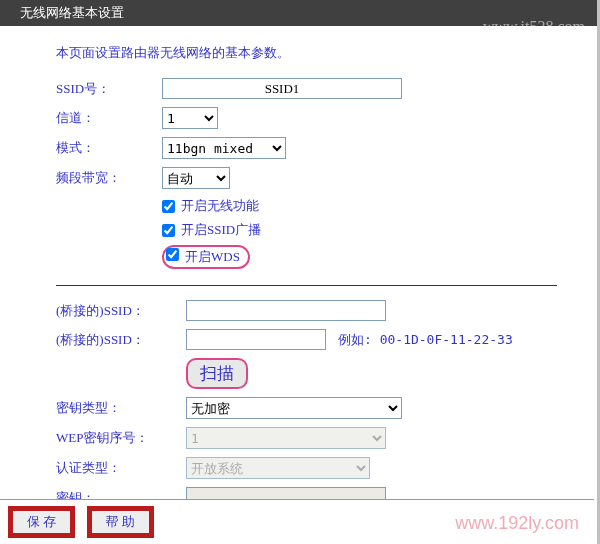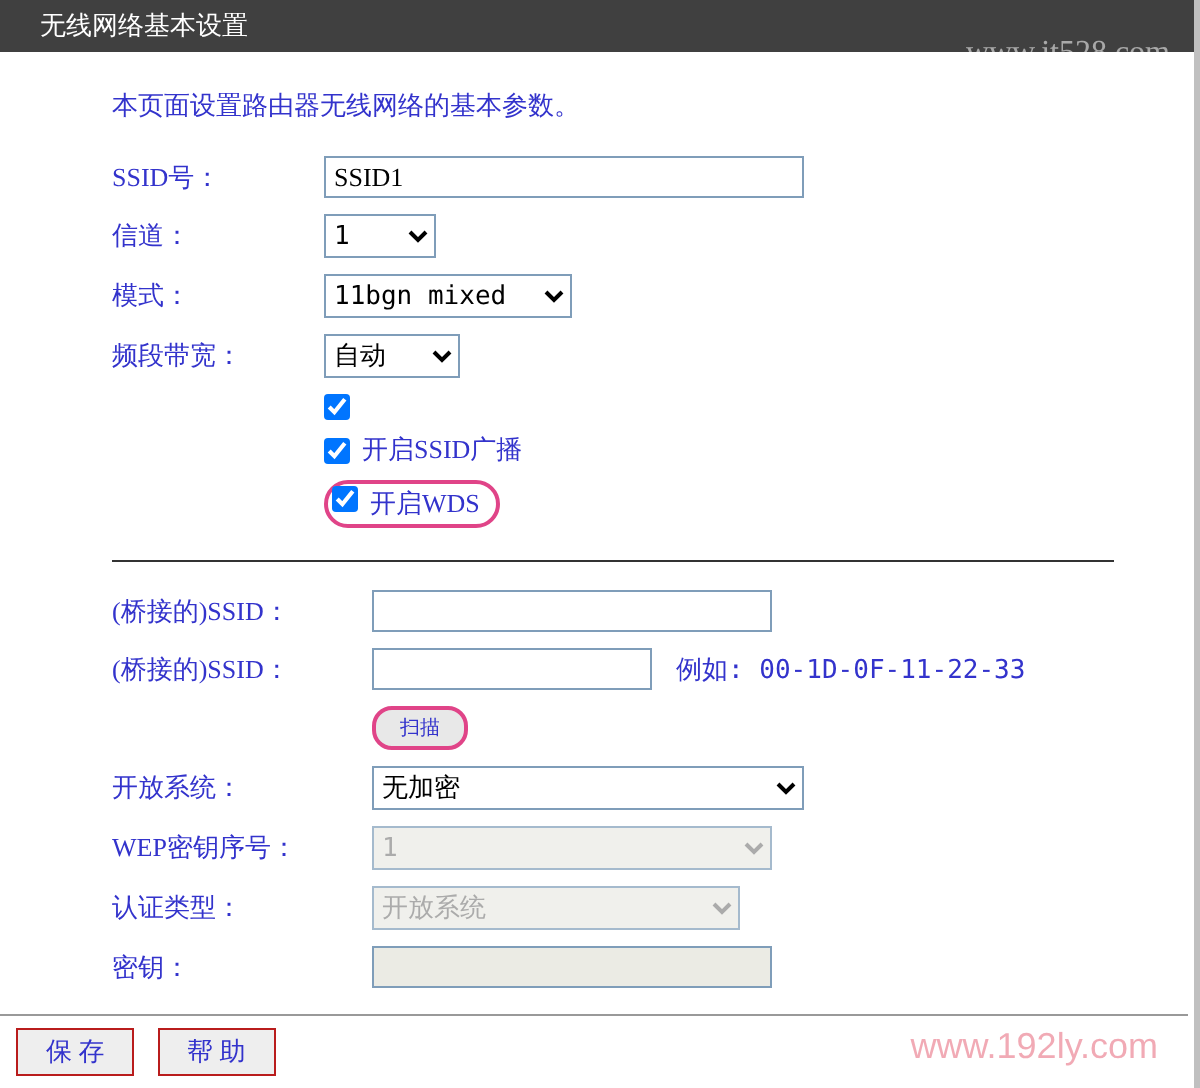--- a/index.html
+++ b/index.html
@@ -96,38 +96,38 @@
     font-family: monospace, SimSun;
   }
   .scan-btn {
     border: 2px solid #e04488;
     border-radius: 10px;
     background: #e8e8e8;
     padding: 2px 12px;
     color: #3333cc;
     cursor: pointer;
     font-family: inherit;
-    font-size: 10px;
+    font-size: 17px;
     margin-left: 130px;
   }
   .footer-bar {
     position: absolute;
     bottom: 0;
     left: 0;
     right: 3px;
     border-top: 1px solid #999;
     padding: 6px 8px;
     background: #fff;
   }
   .footer-bar button {
     font-family: inherit;
     font-size: 13px;
     padding: 2px 14px;
     margin-right: 8px;
-    border: 1px solid #b91c1c;
+    border: 5px solid #b91c1c;
     background: #eee;
     color: #3333cc;
     cursor: pointer;
   }
   .watermark1 {
     position: absolute;
     top: 6px;
     right: 12px;
     color: rgba(255,255,255,0.55);
     font-family: Liberation Serif, serif;
@@ -135,21 +135,21 @@
     margin-top: 12px;
   }
   .watermark2 {
     position: absolute;
     bottom: 10px;
     right: 18px;
     color: rgba(230,100,120,0.55);
     font-family: Arial, sans-serif;
     font-size: 18px;
   }
-  .mono { font-family: monospace, SimSun; }
+  .mono { font-family: monospace, SimSun; text-align: center; }
 </style>
 </head>
 <body>
 
 <div class="title-bar">
   <span>无线网络基本设置</span>
 </div>
 
 <div class="content">
   <div class="intro">本页面设置路由器无线网络的基本参数。</div>
@@ -175,20 +175,21 @@
 
   <div class="row">
     <span class="label">频段带宽：</span>
     <select style="width:68px">
       <option>自动</option>
     </select>
   </div>
 
   <div class="checkbox-row">
     <input type="checkbox" checked="" style="">
+    <span class="checkbox-text">开启无线功能</span>
   </div>
   <div class="checkbox-row">
     <input type="checkbox" checked="" style="">
     <span class="checkbox-text">开启SSID广播</span>
   </div>
   <div class="checkbox-row">
     <span class="wds-highlight">
       <input type="checkbox" checked="" style="">
       <span class="checkbox-text">开启WDS</span>
     </span>
@@ -205,21 +206,21 @@
     <span class="label-wide">(桥接的)SSID：</span>
     <input type="text" style="width: 140px;" value="">
     <span class="example">例如: 00-1D-0F-11-22-33</span>
   </div>
 
   <div class="row">
     <button class="scan-btn">扫描</button>
   </div>
 
   <div class="row">
-    <span class="label-wide">开放系统：</span>
+    <span class="label-wide">密钥类型：</span>
     <select style="width:216px">
       <option>无加密</option>
     </select>
   </div>
 
   <div class="row">
     <span class="label-wide">WEP密钥序号：</span>
     <select style="width:200px" disabled="">
       <option>1</option>
     </select>

